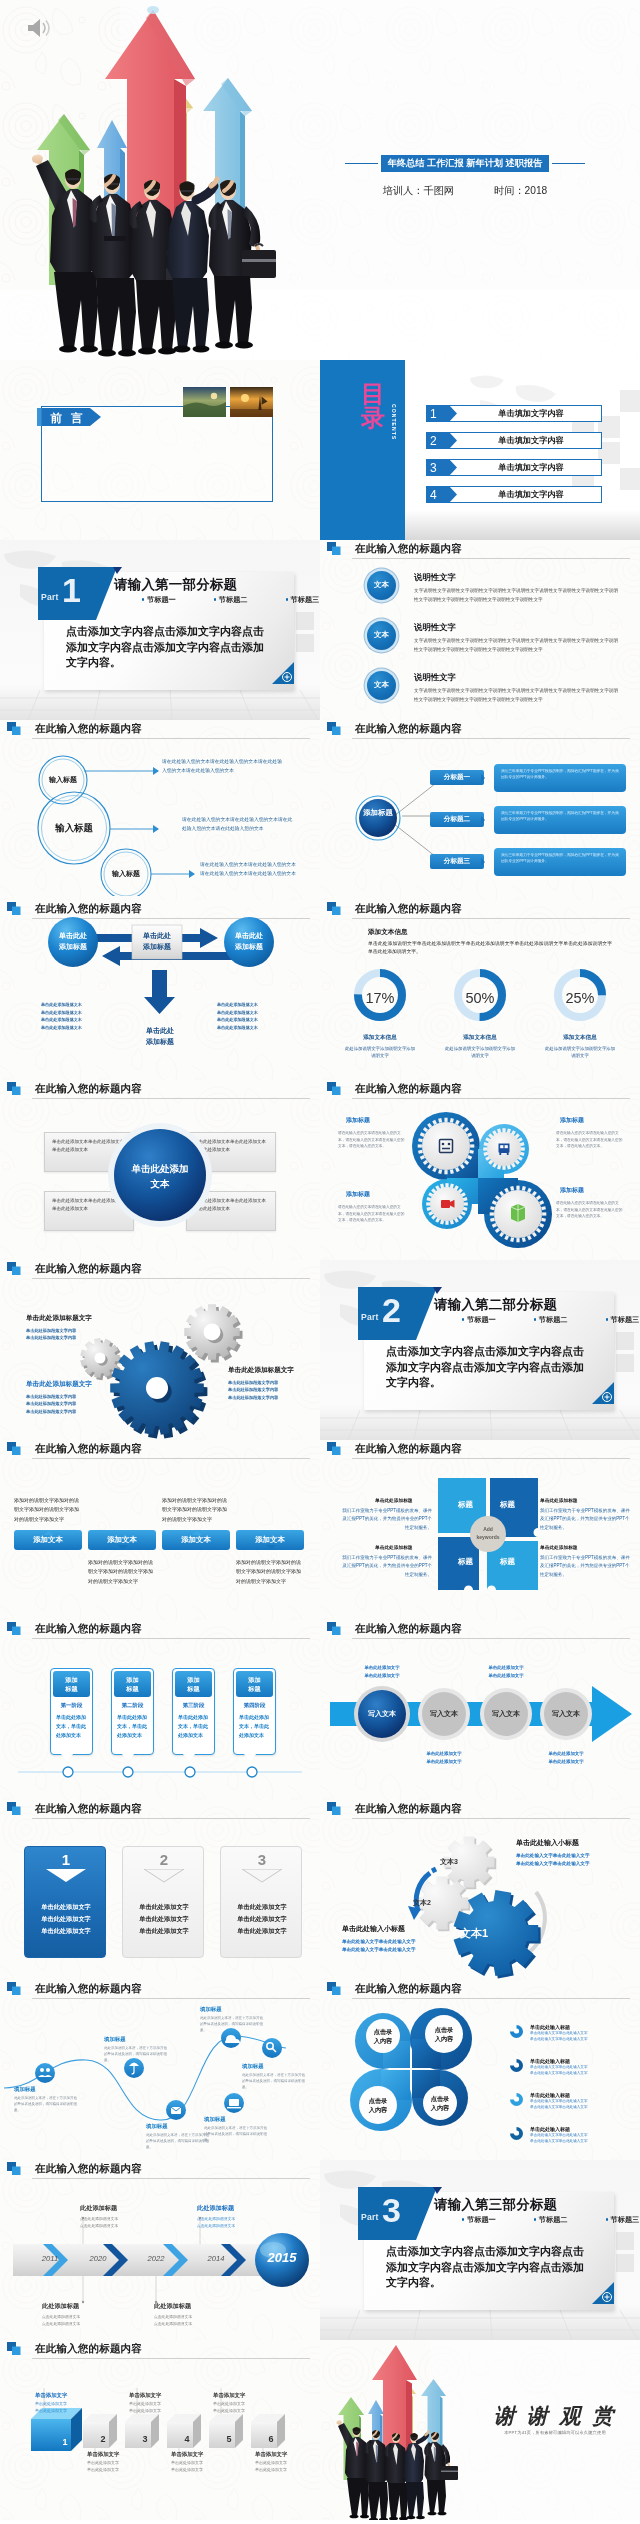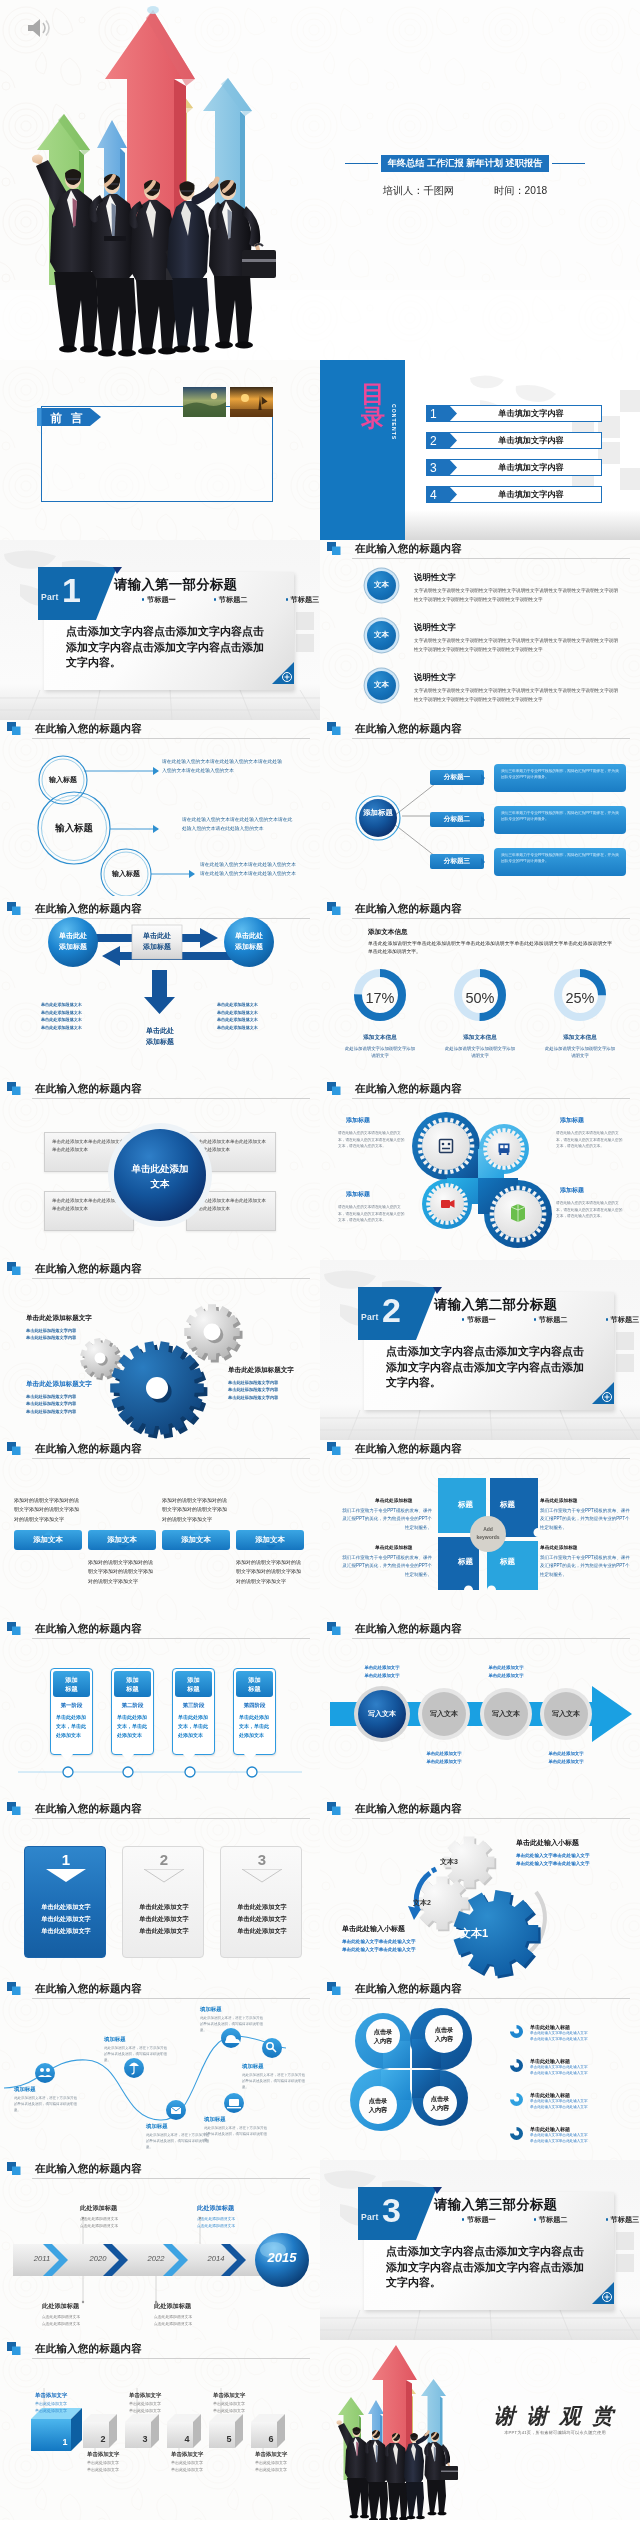--- a/index.html
+++ b/index.html
@@ -1599,21 +1599,21 @@
             <path d="M200 58 V84"></path>
         </g>
         <g fill="#9a9a9a">
           <circle cx="83" cy="58" r="1.2"></circle>
             <circle cx="83" cy="142" r="1.2"></circle>
           <circle cx="156" cy="142" r="1.2"></circle>
             <circle cx="200" cy="58" r="1.2"></circle>
         </g>
       </svg>
       <div class="abs yr-years">
-          <div class="yr-y" style="left: 20px;">2011</div>
+          <div class="yr-y" style="left: 28px;">2011</div>
           <div class="yr-y" style="left: 76px;">2020</div>
           <div class="yr-y" style="left: 134px;">2022</div>
           <div class="yr-y" style="left: 194px;">2014</div>
         </div>
       <div class="abs yr-notes">
           <div class="yr-note" style="left: 80px; top: 44px;">
             <div class="yr-nt">此处添加标题</div>
             <div class="yr-nb">点击此处添加说明文本
 点击此处添加说明文本</div>
           </div>

